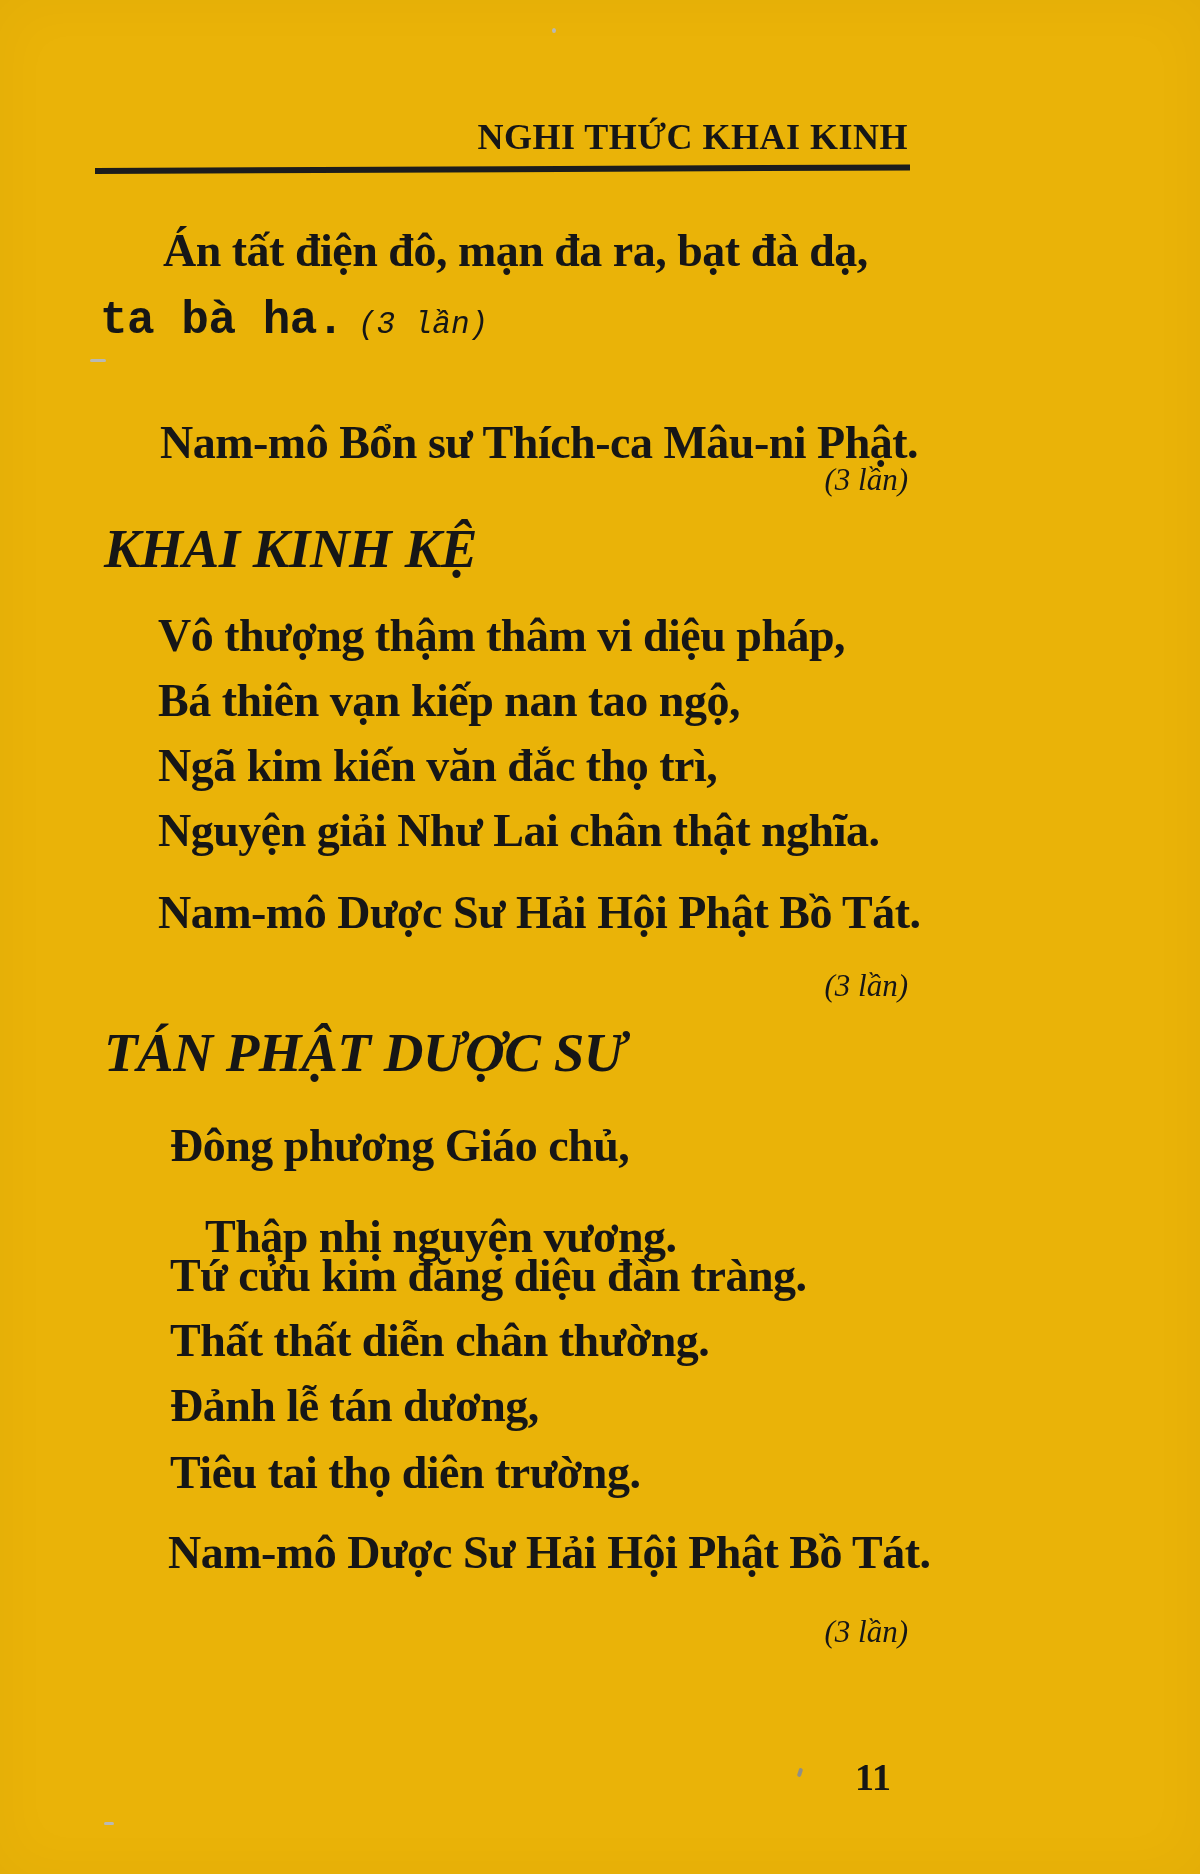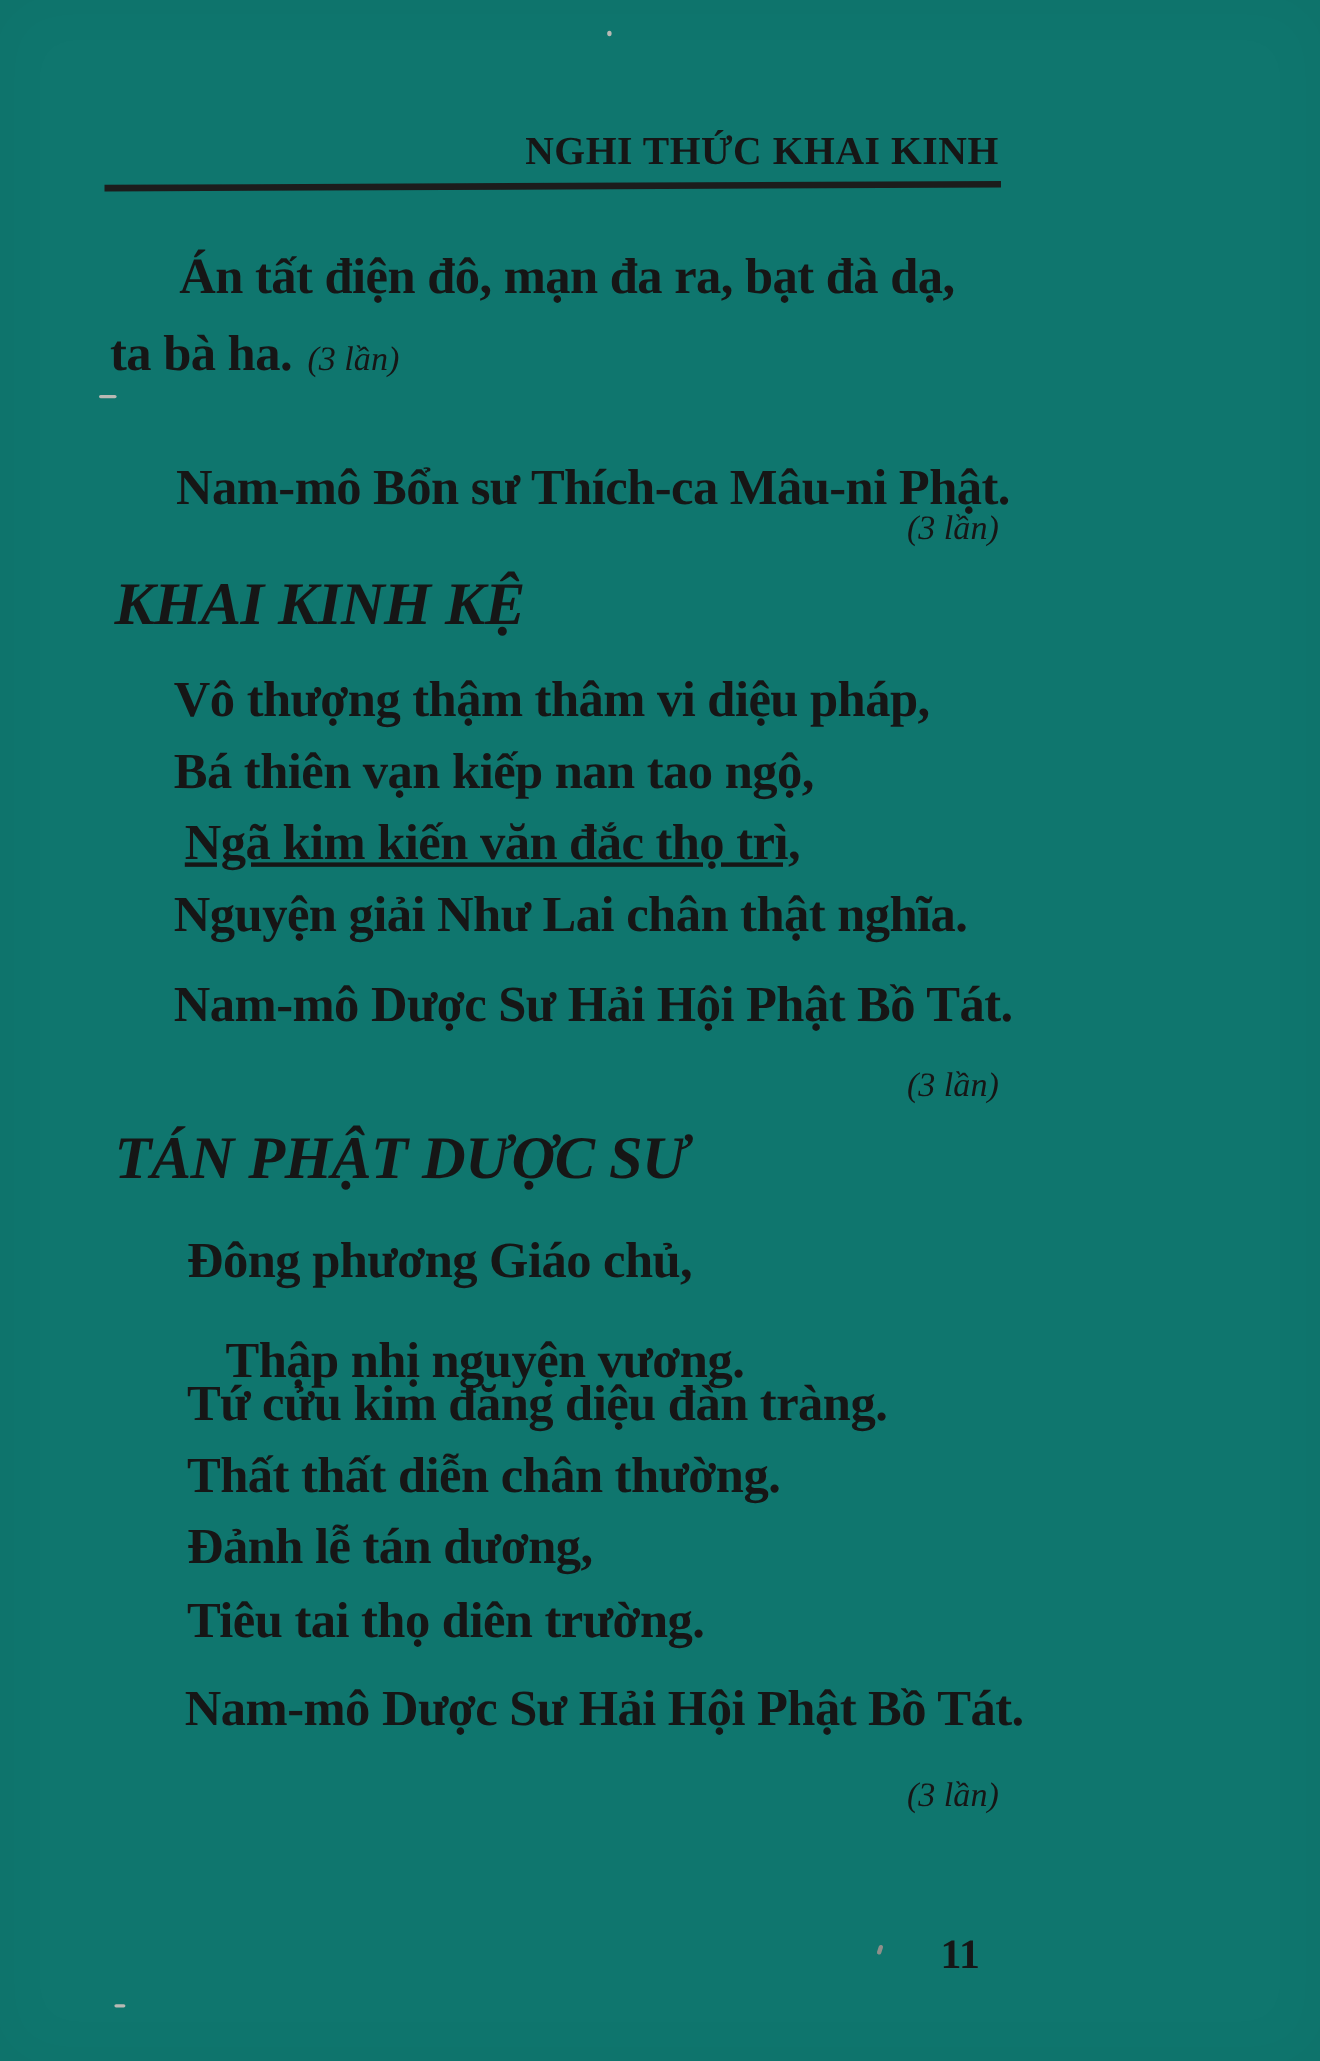--- a/index.html
+++ b/index.html
@@ -5,21 +5,21 @@
   html, body {
     margin: 0;
     padding: 0;
     background: #e8e8e6;
   }
   .page {
     position: relative;
     width: 1200px;
     height: 1874px;
     margin: 0 auto;
-    background: #0f766e;
+    background: #eab308;
     color: #161616;
     font-family: "Liberation Serif", "DejaVu Serif", serif;
     overflow: hidden;
     box-shadow: inset 0 0 60px rgba(0,0,0,0.035);
   }
   .abs { position: absolute; white-space: nowrap; }
 
   .running-header {
     top: 116px;
     left: 95px;
@@ -82,33 +82,33 @@
 <body>
 
 <div class="page">
 
   <div class="abs running-header">NGHI THỨC KHAI KINH</div>
 
   <div class="abs header-rule"></div>
 
   <div class="abs body-text" style="top:226px; left:163px;">Án tất điện đô, mạn đa ra, bạt đà dạ,</div>
 
-  <div class="abs body-text" style="top:296px; left:100px;">
+  <div class="abs body-text" style="top:296px; left:100px;font-family:Liberation Mono, monospace;">
     <span>ta bà ha.</span><span class="repeat-note inline-repeat">(3 lần)</span>
   </div>
 
   <div class="abs body-text" style="top:374px; left:160px;margin-top:44px;">Nam-mô Bổn sư Thích-ca Mâu-ni Phật.</div>
 
   <div class="abs repeat-note repeat-right" style="top:462px;">(3 lần)</div>
 
   <div class="abs section-heading" style="top:520px; left:104px;">KHAI KINH KỆ</div>
 
   <div class="abs body-text" style="top:611px; left:158px;">Vô thượng thậm thâm vi diệu pháp,</div>
   <div class="abs body-text" style="top:676px; left:158px;">Bá thiên vạn kiếp nan tao ngộ,</div>
-  <div class="abs body-text" style="top:741px; left:168px;text-decoration:underline;">Ngã kim kiến văn đắc thọ trì,</div>
+  <div class="abs body-text" style="top:741px; left:158px;">Ngã kim kiến văn đắc thọ trì,</div>
   <div class="abs body-text" style="top:806px; left:158px;">Nguyện giải Như Lai chân thật nghĩa.</div>
 
   <div class="abs body-text" style="top:888px; left:158px;">Nam-mô Dược Sư Hải Hội Phật Bồ Tát.</div>
 
   <div class="abs repeat-note repeat-right" style="top:968px;">(3 lần)</div>
 
   <div class="abs section-heading" style="top:1024px; left:104px;">TÁN PHẬT DƯỢC SƯ</div>
 
   <div class="abs body-text" style="top:1121px; left:170px;">Đông phương Giáo chủ,</div>
   <div class="abs body-text" style="top:1212px; left:170px;margin-left:35px;">Thập nhị nguyện vương.</div>

